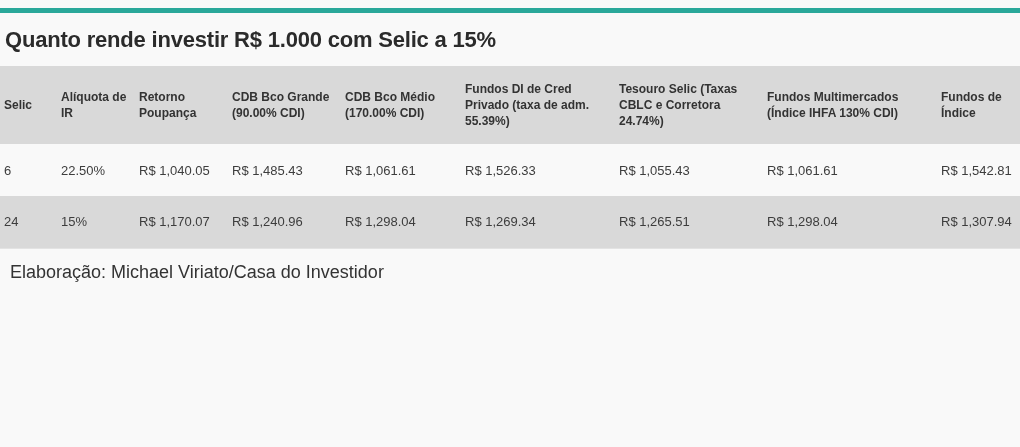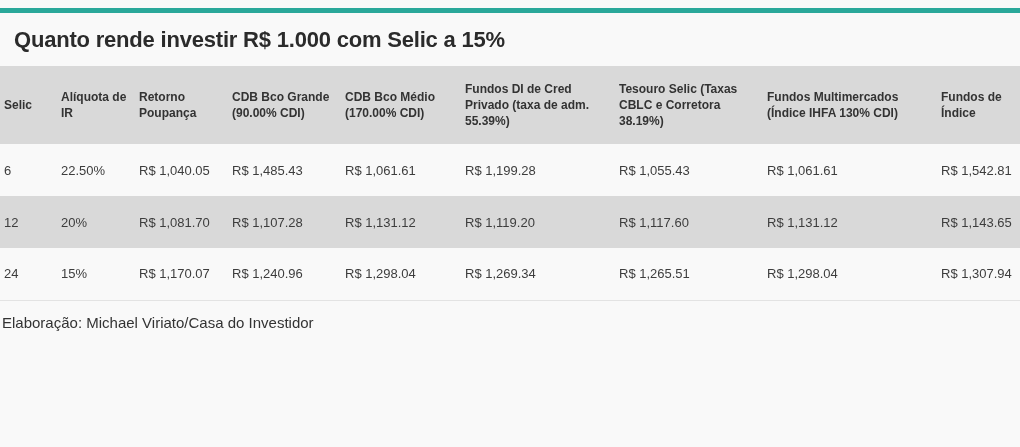--- a/index.html
+++ b/index.html
@@ -14,21 +14,21 @@
     margin-top: 8px;
     height: 5px;
     width: 100%;
     background: #2aa89a;
   }
   .title {
     font-size: 22px;
     font-weight: bold;
     color: #2b2b2b;
     letter-spacing: -0.2px;
-    padding: 15px 0 14px 14px;
+    padding: 15px 0 14px 5px;
     line-height: 1.1;
   }
   table.returns {
     width: 1020px;
     border-collapse: collapse;
     table-layout: fixed;
     border-bottom: 1px solid #e3e3e3;
   }
   table.returns thead tr { background: #d9d9d9; height: 78px; }
   table.returns th {
@@ -44,23 +44,23 @@
   table.returns tbody tr:nth-child(even) { background: #d9d9d9; }
   table.returns td {
     font-size: 13px;
     color: #3d3d3d;
     text-align: left;
     vertical-align: middle;
     padding: 0 8px 0 4px;
     white-space: nowrap;
   }
   .footer {
-    font-size: 15px;
+    font-size: 18px;
     color: #333333;
-    padding: 13px 0 0 2px;
+    padding: 13px 0 0 10px;
   }
 </style>
 </head>
 <body>
 
 <div class="page">
   <div class="accent-bar" style="background: rgb(42, 168, 154);"></div>
 
   <h1 class="title">Quanto rende investir R$ 1.000 com Selic a 15%</h1>
 
@@ -77,47 +77,36 @@
         <col style="width:83px">
     </colgroup>
     <thead>
       <tr>
         <th>Selic</th>
         <th>Alíquota de IR</th>
         <th>Retorno Poupança</th>
         <th>CDB Bco Grande (90.00% CDI)</th>
         <th>CDB Bco Médio (170.00% CDI)</th>
         <th>Fundos DI de Cred Privado (taxa de adm. 55.39%)</th>
-        <th>Tesouro Selic (Taxas CBLC e Corretora 38.19%)</th>
+        <th>Tesouro Selic (Taxas CBLC e Corretora 24.74%)</th>
         <th>Fundos Multimercados (Índice IHFA 130% CDI)</th>
         <th>Fundos de Índice</th>
       </tr>
     </thead>
     <tbody>
       <tr>
         <td>6</td>
         <td>22.50%</td>
         <td>R$ 1,040.05</td>
         <td>R$ 1,485.43</td>
         <td>R$ 1,061.61</td>
-        <td>R$ 1,199.28</td>
+        <td>R$ 1,526.33</td>
         <td>R$ 1,055.43</td>
         <td>R$ 1,061.61</td>
         <td>R$ 1,542.81</td>
-      </tr>
-      <tr>
-        <td>12</td>
-        <td>20%</td>
-        <td>R$ 1,081.70</td>
-        <td>R$ 1,107.28</td>
-        <td>R$ 1,131.12</td>
-        <td>R$ 1,119.20</td>
-        <td>R$ 1,117.60</td>
-        <td>R$ 1,131.12</td>
-        <td>R$ 1,143.65</td>
       </tr>
       <tr>
         <td>24</td>
         <td>15%</td>
         <td>R$ 1,170.07</td>
         <td>R$ 1,240.96</td>
         <td>R$ 1,298.04</td>
         <td>R$ 1,269.34</td>
         <td>R$ 1,265.51</td>
         <td>R$ 1,298.04</td>

